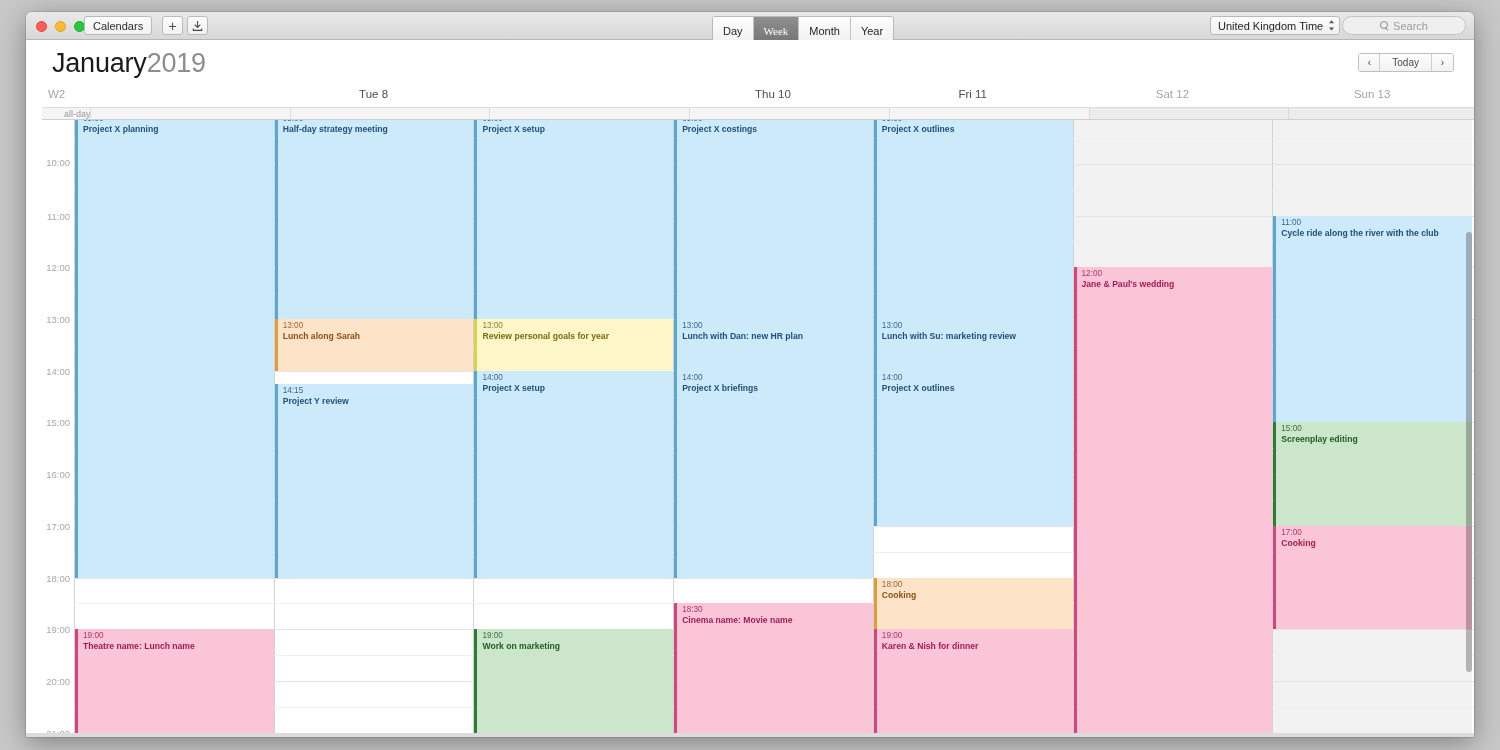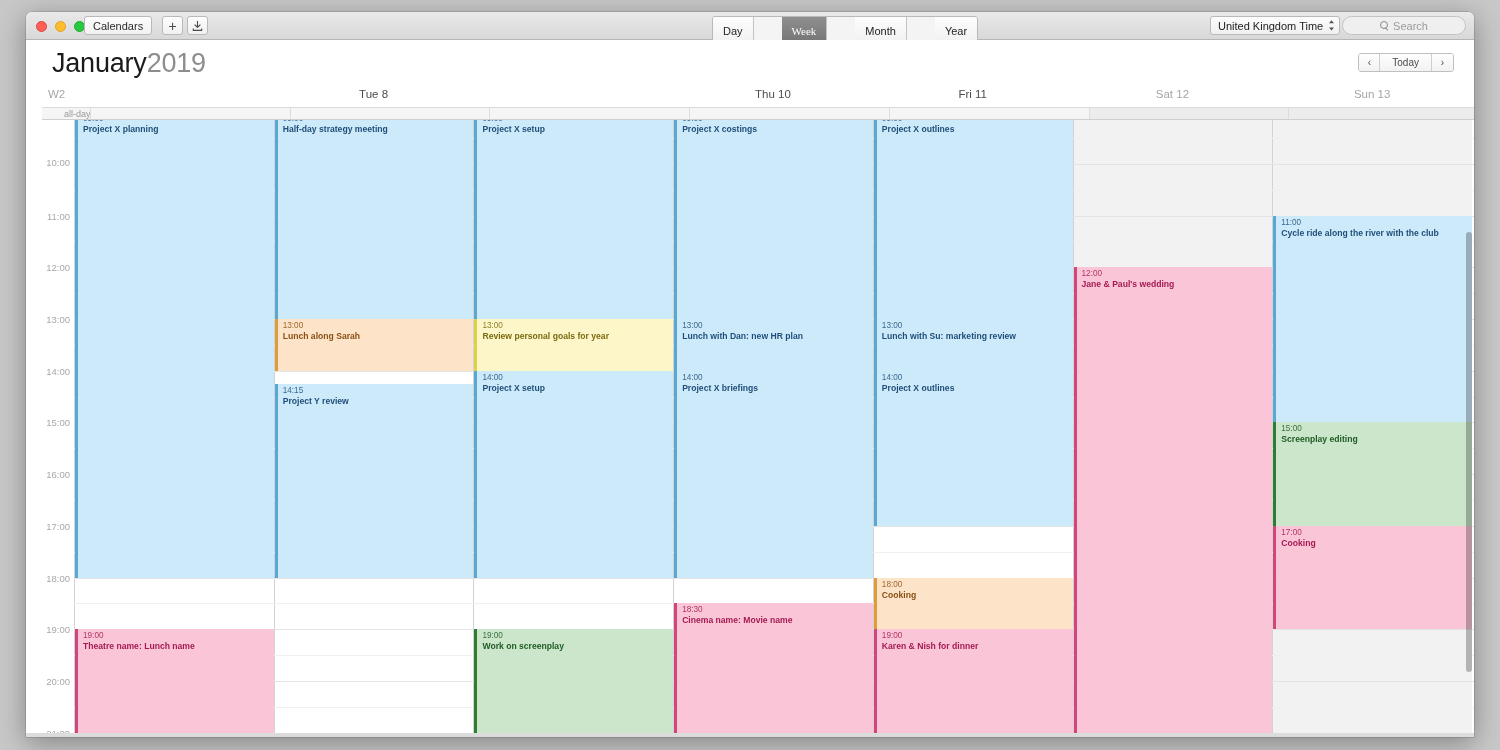--- a/index.html
+++ b/index.html
@@ -48,21 +48,20 @@
   #btn-calendars { left: 58px; padding: 0 8px; }
   #btn-add { left: 136px; width: 21px; font-size: 14px; color: #4b4b4b; }
   #btn-export { left: 161px; width: 21px; }
 
   
   #segmented {
     position: absolute; top: 4px; left: 686px;
     height: 30px; display: flex;
     border: 1px solid #b9b9b9; border-radius: 3px; overflow: hidden;
     background: #f4f4f4;
-    gap: 28px;
   }
   #segmented .seg {
     padding: 0 10px; height: 100%;
     display: flex; align-items: center; justify-content: center;
     font-size: 11px; color: #232323;
     background: linear-gradient(to bottom,#fdfdfd,#efefef);
     border-right: 1px solid #c3c3c3;
   }
   #segmented .seg:last-child { border-right: none; }
   #segmented .seg.active {
@@ -377,21 +376,21 @@
         <div class="event" style="left: 400.429px; width: 198.714px; top: 199.045px; height: 51.7px; background: rgb(253, 246, 200); border-left: 3px solid rgb(221, 208, 74); color: rgb(122, 107, 18);">
           <div class="etime">13:00</div>
           <div class="etitle">Review personal goals for year</div>
         </div>
         <div class="event" style="left: 400.429px; width: 198.714px; top: 250.745px; height: 206.8px; background: rgb(205, 234, 250); border-left: 3px solid rgb(91, 167, 212); color: rgb(31, 78, 121);">
           <div class="etime">14:00</div>
           <div class="etitle">Project X setup</div>
         </div>
         <div class="event" style="left: 400.429px; width: 198.714px; top: 509.245px; height: 129.25px; background: rgb(203, 230, 203); border-left: 3px solid rgb(46, 125, 50); color: rgb(31, 92, 35);">
           <div class="etime">19:00</div>
-          <div class="etitle">Work on screenplay</div>
+          <div class="etitle">Work on marketing</div>
         </div>
         <div class="event" style="left: 600.143px; width: 198.714px; top: -7.755px; height: 206.8px; background: rgb(205, 234, 250); border-left: 3px solid rgb(91, 167, 212); color: rgb(31, 78, 121);">
           <div class="etime">09:00</div>
           <div class="etitle">Project X costings</div>
         </div>
         <div class="event" style="left: 600.143px; width: 198.714px; top: 199.045px; height: 51.7px; background: rgb(205, 234, 250); border-left: 3px solid rgb(91, 167, 212); color: rgb(31, 78, 121);">
           <div class="etime">13:00</div>
           <div class="etitle">Lunch with Dan: new HR plan</div>
         </div>
         <div class="event" style="left: 600.143px; width: 198.714px; top: 250.745px; height: 206.8px; background: rgb(205, 234, 250); border-left: 3px solid rgb(91, 167, 212); color: rgb(31, 78, 121);">

